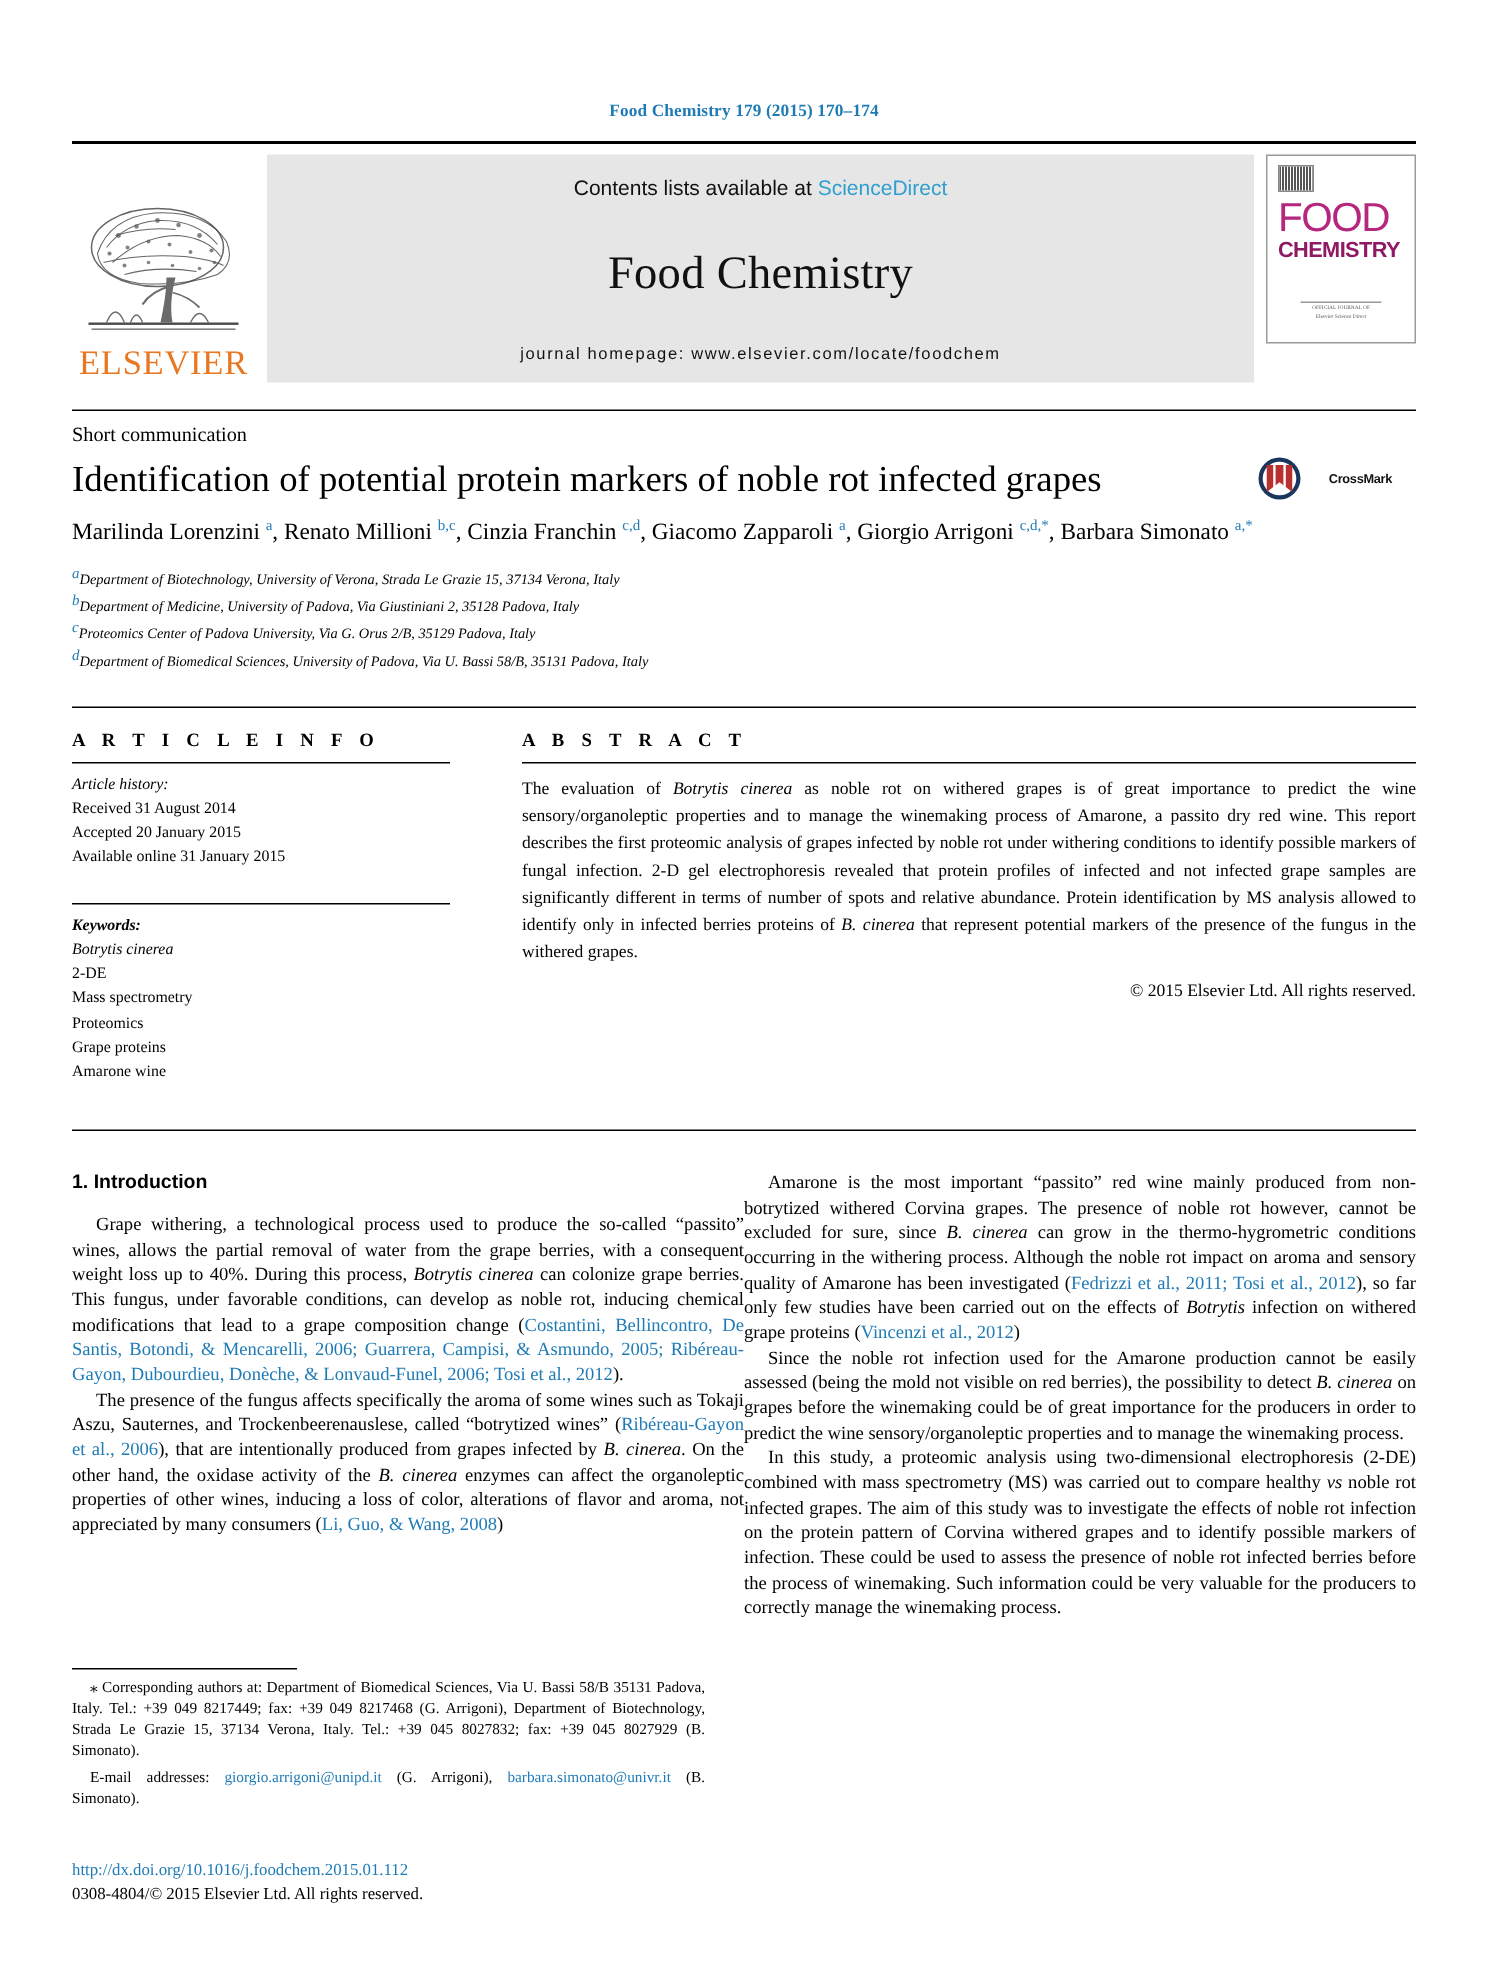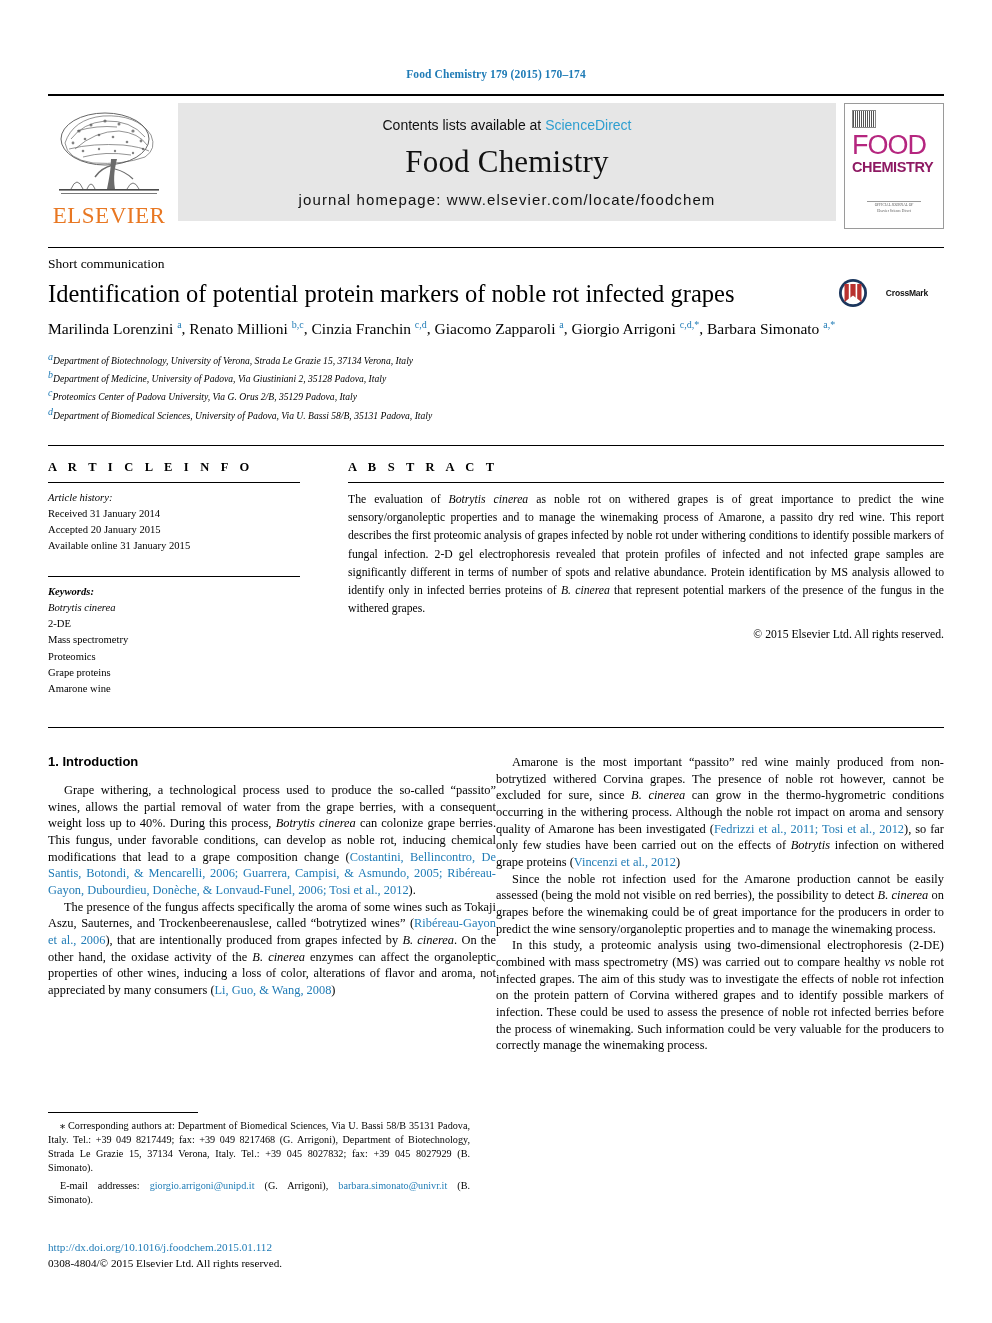--- a/index.html
+++ b/index.html
@@ -63,39 +63,39 @@
   .journal-band {
     flex: 1 1 auto;
     background: #e6e6e6;
     margin-left: 8px;
     margin-right: 8px;
     display: flex;
     flex-direction: column;
     justify-content: space-between;
     align-items: center;
     padding: 14px 0 13px 0;
-    height: 118px;
+    height: 152px;
     box-sizing: border-box;
   }
   .contents-line {
     font-size: 14px;
     font-family: "Liberation Sans", sans-serif;
     color: #111;
   }
   .contents-line .sd {
     color: #2f9fd0;
   }
   .journal-name {
     font-size: 31px;
     font-family: "Liberation Serif", serif;
     color: #111;
     letter-spacing: .2px;
   }
   .homepage-line {
-    font-size: 15px;
+    font-size: 11px;
     font-family: "Liberation Sans", sans-serif;
     color: #111;
     letter-spacing: 1.1px;
   }
   .cover-thumb {
     flex: 0 0 100px;
     width: 100px;
     height: 126px;
     border: 1px solid #9a9a9a;
     background: #fff;
@@ -422,21 +422,21 @@
 
   <div class="info-rule"></div>
 
   <div class="info-abstract">
     <div class="col-info">
       <div class="sec-head">A R T I C L E    I N F O</div>
       <div class="hrule-thin"></div>
       <div class="hist">
         <div class="lbl">Article history:</div>
         <div>
-            <div>Received 31 January 2014</div>
+            <div>Received 31 August 2014</div>
             <div>Accepted 20 January 2015</div>
             <div>Available online 31 January 2015</div>
           </div>
       </div>
       <div class="kw-rule"></div>
       <div class="kw">
         <div class="lbl">Keywords:</div>
         <div>
             <div class="ital">Botrytis cinerea</div>
             <div>2-DE</div>

